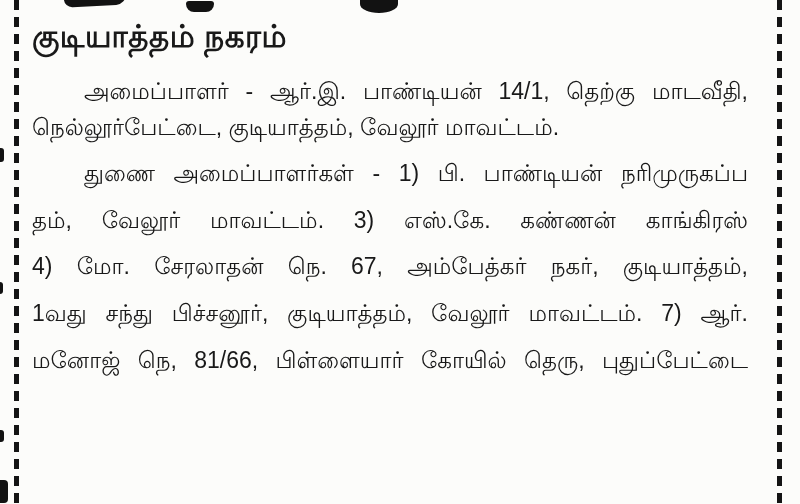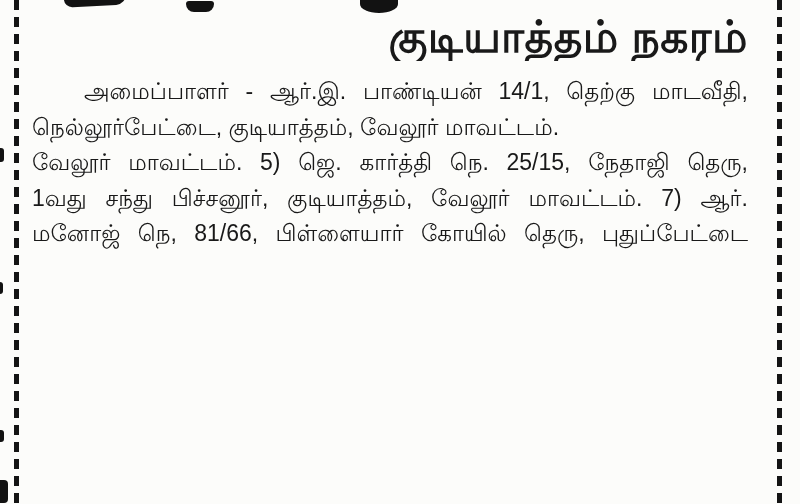--- a/index.html
+++ b/index.html
@@ -46,39 +46,40 @@
   .content {
     position: absolute;
     left: 32px;
     top: 12px;
     width: 716px;
   }
   .title {
     margin: 0 0 13px 0;
     height: 49px;
     line-height: 49px;
-    text-align: right;
-    font-size: 44px;
+    text-align: left;
+    font-size: 31px;
     font-weight: 700;
     letter-spacing: 0.5px;
     white-space: nowrap;
     overflow: hidden;
   }
   .line {
     margin: 0;
     height: 35.6px;
     line-height: 35.6px;
     font-size: 23px;
     overflow: hidden;
     text-align: center;
     text-align-last: left;
   }
   .line.just {
     text-align: justify;
     text-align-last: justify;
+    margin-top: 11px;
   }
   .line.indent {
     text-indent: 52px;
   }
 </style>
 </head>
 <body>
 
 <div class="page">
 
@@ -92,18 +93,20 @@
   <div class="artifact art-left2"></div>
   <div class="artifact art-left3"></div>
   <div class="artifact art-left4"></div>
 
   <div class="content">
     <h1 class="title">குடியாத்தம் நகரம்</h1>
 
     <p class="line just indent">அமைப்பாளர் - ஆர்.இ. பாண்டியன் 14/1, தெற்கு மாடவீதி,</p>
     <p class="line">நெல்லூர்பேட்டை, குடியாத்தம், வேலூர் மாவட்டம்.</p>
 
-    <p class="line just">வேலூர் மாவட்டம். 5) ஜெ. கார்த்தி நெ. 25/15, நேதாஜி தெரு,</p>
+    <p class="line just indent">துணை அமைப்பாளர்கள் - 1) பி. பாண்டியன் நரிமுருகப்ப</p>
+    <p class="line just">தம், வேலூர் மாவட்டம். 3) எஸ்.கே. கண்ணன் காங்கிரஸ்</p>
+    <p class="line just">4) மோ. சேரலாதன் நெ. 67, அம்பேத்கர் நகர், குடியாத்தம்,</p>
     <p class="line just">1வது சந்து பிச்சனூர், குடியாத்தம், வேலூர் மாவட்டம். 7) ஆர்.</p>
     <p class="line just">மனோஜ் நெ, 81/66, பிள்ளையார் கோயில் தெரு, புதுப்பேட்டை</p>
   </div>
 
 </div>
 
 </body></html>

